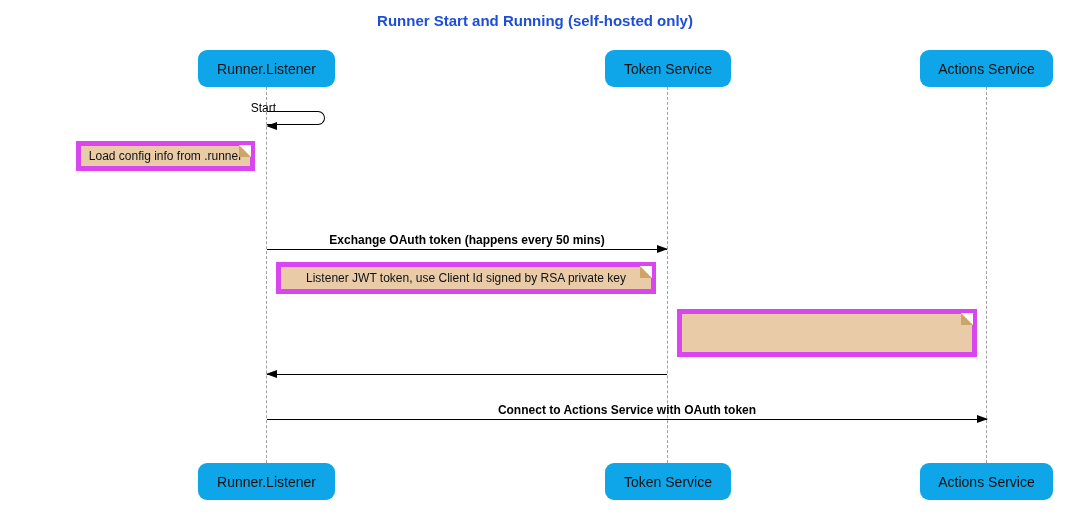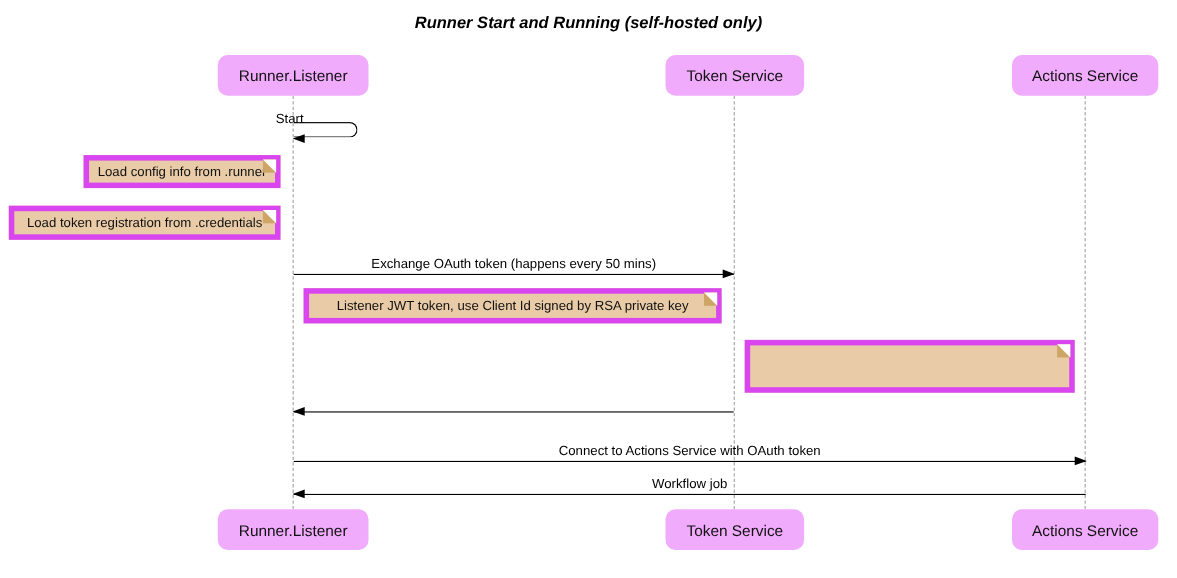--- a/index.html
+++ b/index.html
@@ -3,43 +3,43 @@
 <meta charset="utf-8">
 <style>
   * { margin:0; padding:0; box-sizing:border-box; }
   body { background:#fff; font-family:"Liberation Sans", sans-serif; }
   .canvas {
     position:relative; width:1070px; height:525px; background:#ffffff;
     overflow:hidden; color:#000;
   }
   .diagram-title {
     position:absolute; left:0; right:0; top:12px; text-align:center;
-    font-size:15px; font-weight:bold; color:#000000;font-style:italic;
+    font-size:15px; font-weight:bold; color:#1d4ed8;
   }
   .participant {
-    position:absolute; height:37px; background:#f0abfc;
+    position:absolute; height:37px; background:#0ea5e9;
     border-radius:9px; display:flex; align-items:center; justify-content:center;
     font-size:14px; color:#111;
   }
   .lifeline {
     position:absolute; top:87px; height:376px; width:0;
     border-left:1px dashed #a0a0a0;
   }
   .note {
     position:absolute; background:#e9cba7; border:5px solid #d946ef;
     display:flex; flex-direction:column; align-items:center; justify-content:center;
     font-size:12px; color:#111; line-height:15px;
   }
   .note.left-text { align-items:flex-start; padding-left:9px; }
   .note::after {
     content:""; position:absolute; top:-1px; right:-1px;
     border-style:solid; border-width:0 12px 12px 0;
     border-color:#ffffff #ffffff #cfa567 #cfa567;
   }
-  .message { position:absolute; }
+  .message { position:absolute;font-weight:bold; }
   .msg-label { text-align:center; font-size:12px; line-height:13px; margin-bottom:2px; color:#000; }
   .msg-line { position:relative; height:0; border-top:1.5px solid #000; }
   .arrowhead-right {
     position:absolute; right:-1px; top:-5.5px; width:0; height:0;
     border-top:4.5px solid transparent; border-bottom:4.5px solid transparent;
     border-left:11px solid #000;
   }
   .arrowhead-left {
     position:absolute; left:-1px; top:-5.5px; width:0; height:0;
     border-top:4.5px solid transparent; border-bottom:4.5px solid transparent;
@@ -71,23 +71,20 @@
   <div class="participant" style="left:920px; top:50px; width:133px;">Actions Service</div>
 
   <div class="self-label">Start</div>
   <div class="self-loop">
     <div class="arrowhead-left"></div>
   </div>
 
   <div class="note" style="left:76px; top:141px; width:179px; height:30px;">
     <span>Load config info from .runner</span>
   </div>
-  <div class="note" style="left:8px; top:187px; width:247px; height:31px;">
-    <span>Load token registration from .credentials</span>
-  </div>
   <div class="note" style="left:276px; top:262px; width:380px; height:32px;">
     <span>Listener JWT token, use Client Id signed by RSA private key</span>
   </div>
   <div class="note left-text" style="left:677px; top:309px; width:300px; height:48px;">
   </div>
 
   <div class="message" style="left:267px; top:234px; width:400px;">
     <div class="msg-label">Exchange OAuth token (happens every 50 mins)</div>
     <div class="msg-line">
       <div class="arrowhead-right"></div>
@@ -100,24 +97,18 @@
     </div>
   </div>
 
   <div class="message" style="left:267px; top:404px; width:720px;">
     <div class="msg-label">Connect to Actions Service with OAuth token</div>
     <div class="msg-line">
       <div class="arrowhead-right"></div>
     </div>
   </div>
 
-  <div class="message" style="left:267px; top:434px; width:720px;">
-    <div class="msg-label">Workflow job</div>
-    <div class="msg-line">
-      <div class="arrowhead-left"></div>
-    </div>
-  </div>
 
   <div class="participant" style="left:198px; top:463px; width:137px;">Runner.Listener</div>
   <div class="participant" style="left:605px; top:463px; width:126px;">Token Service</div>
   <div class="participant" style="left:920px; top:463px; width:133px;">Actions Service</div>
 
 </div>
 
 </body></html>

